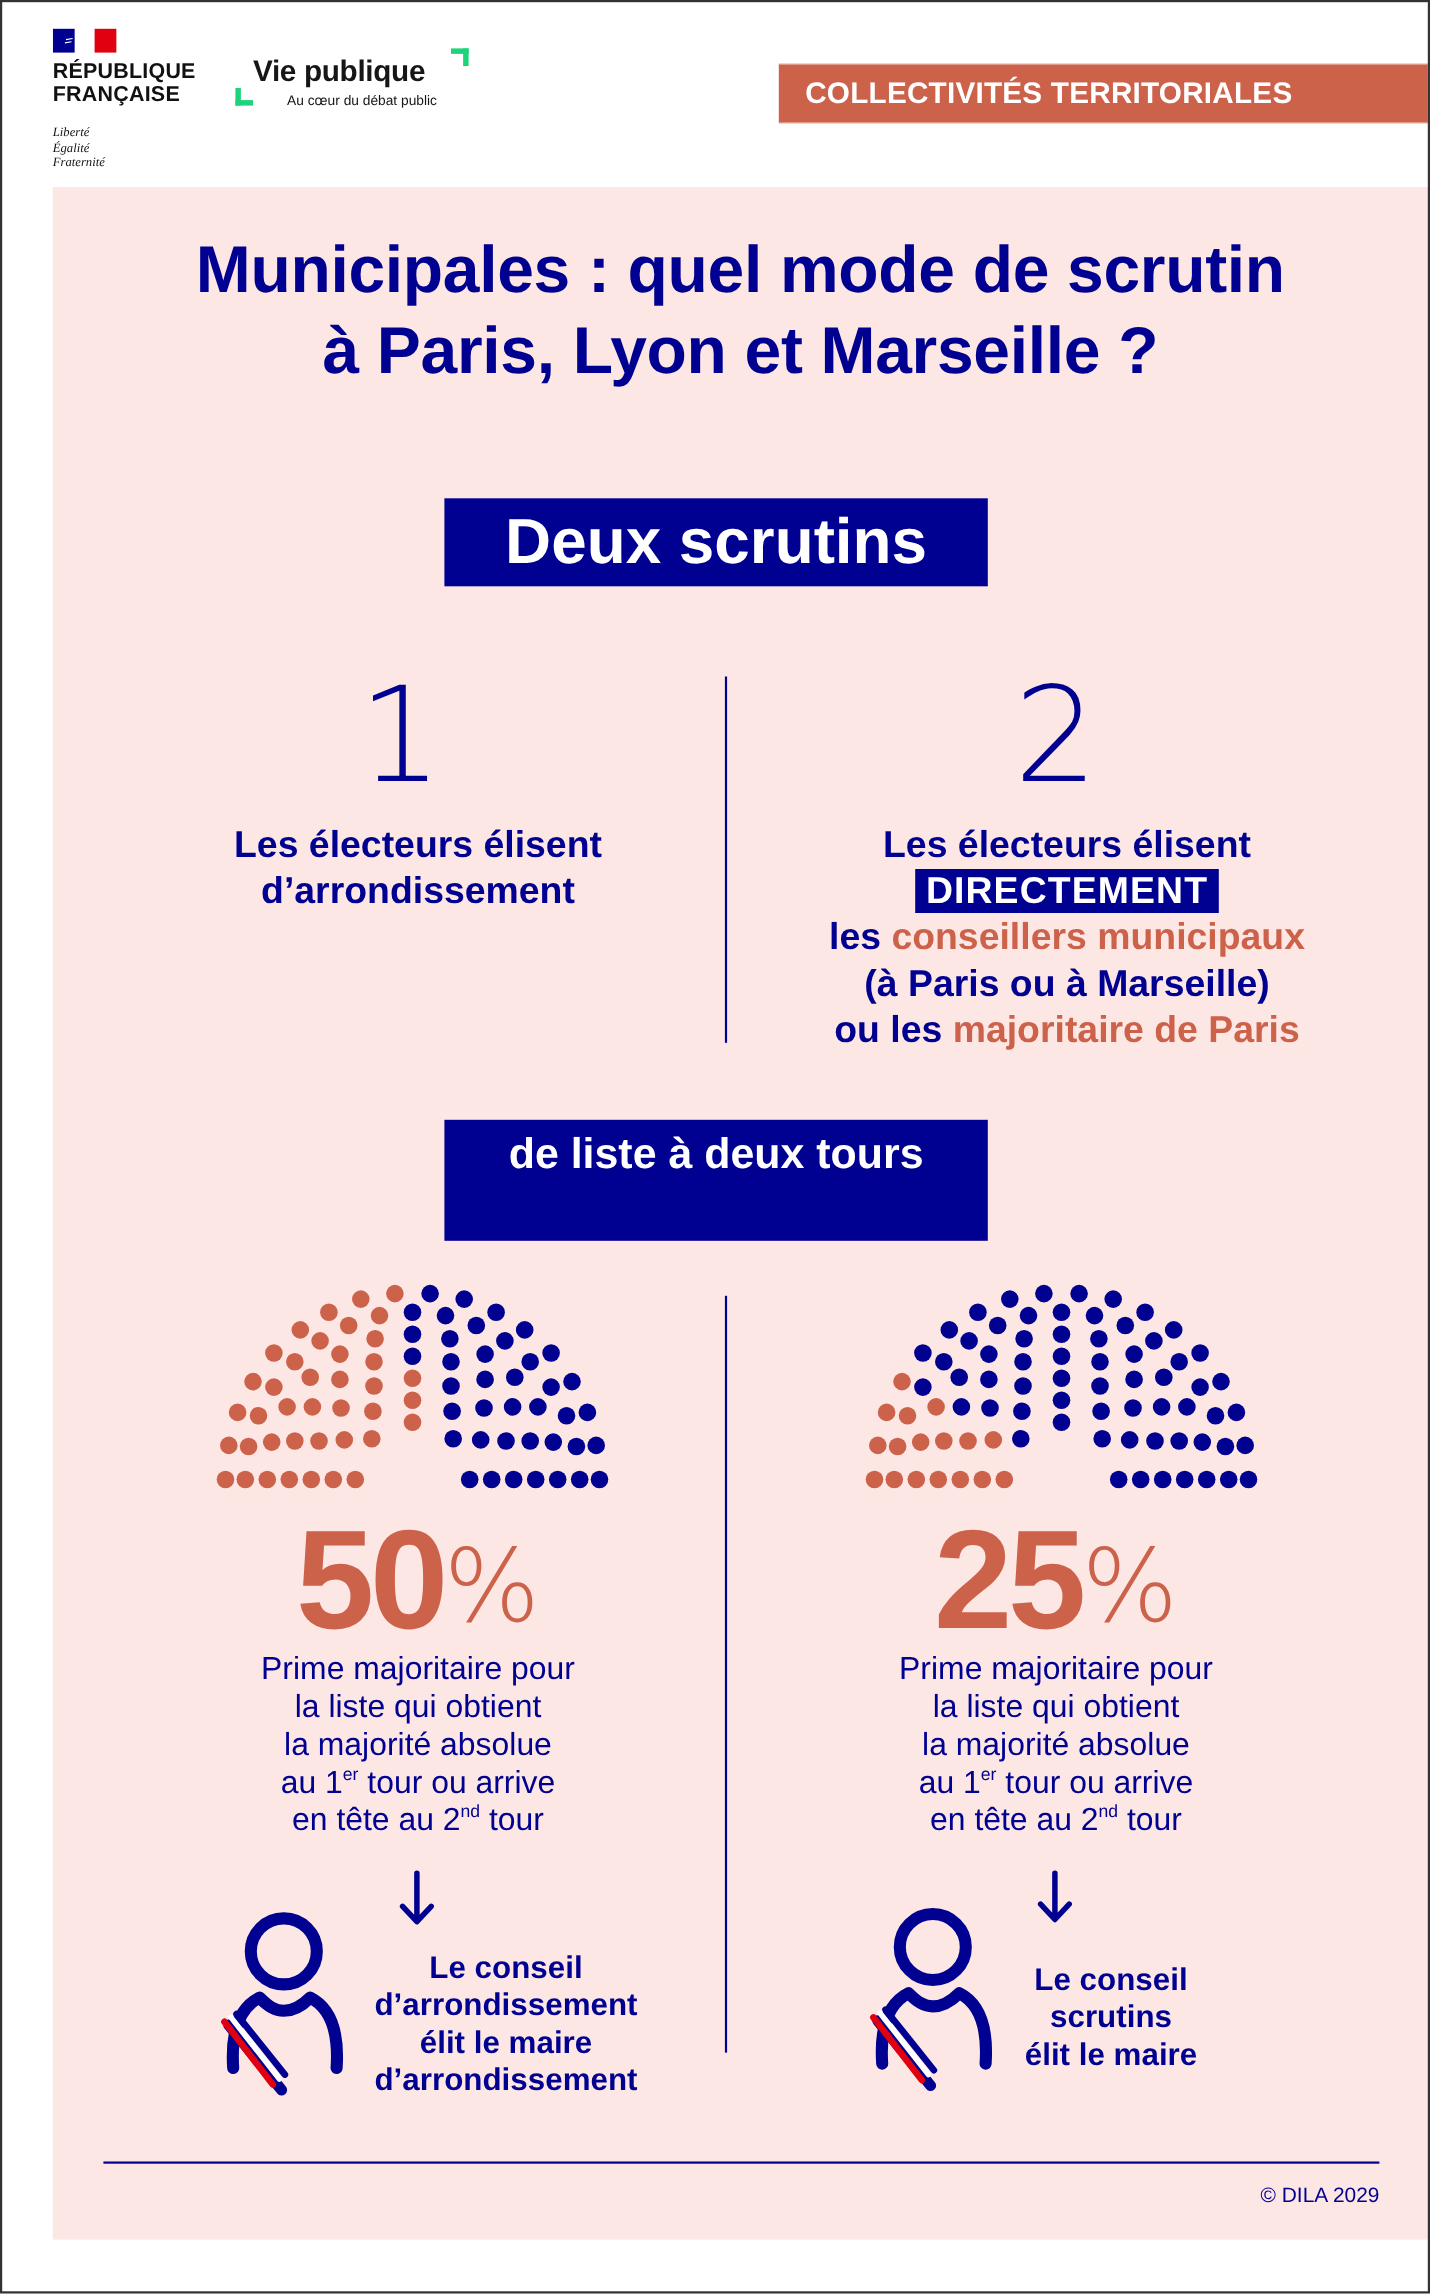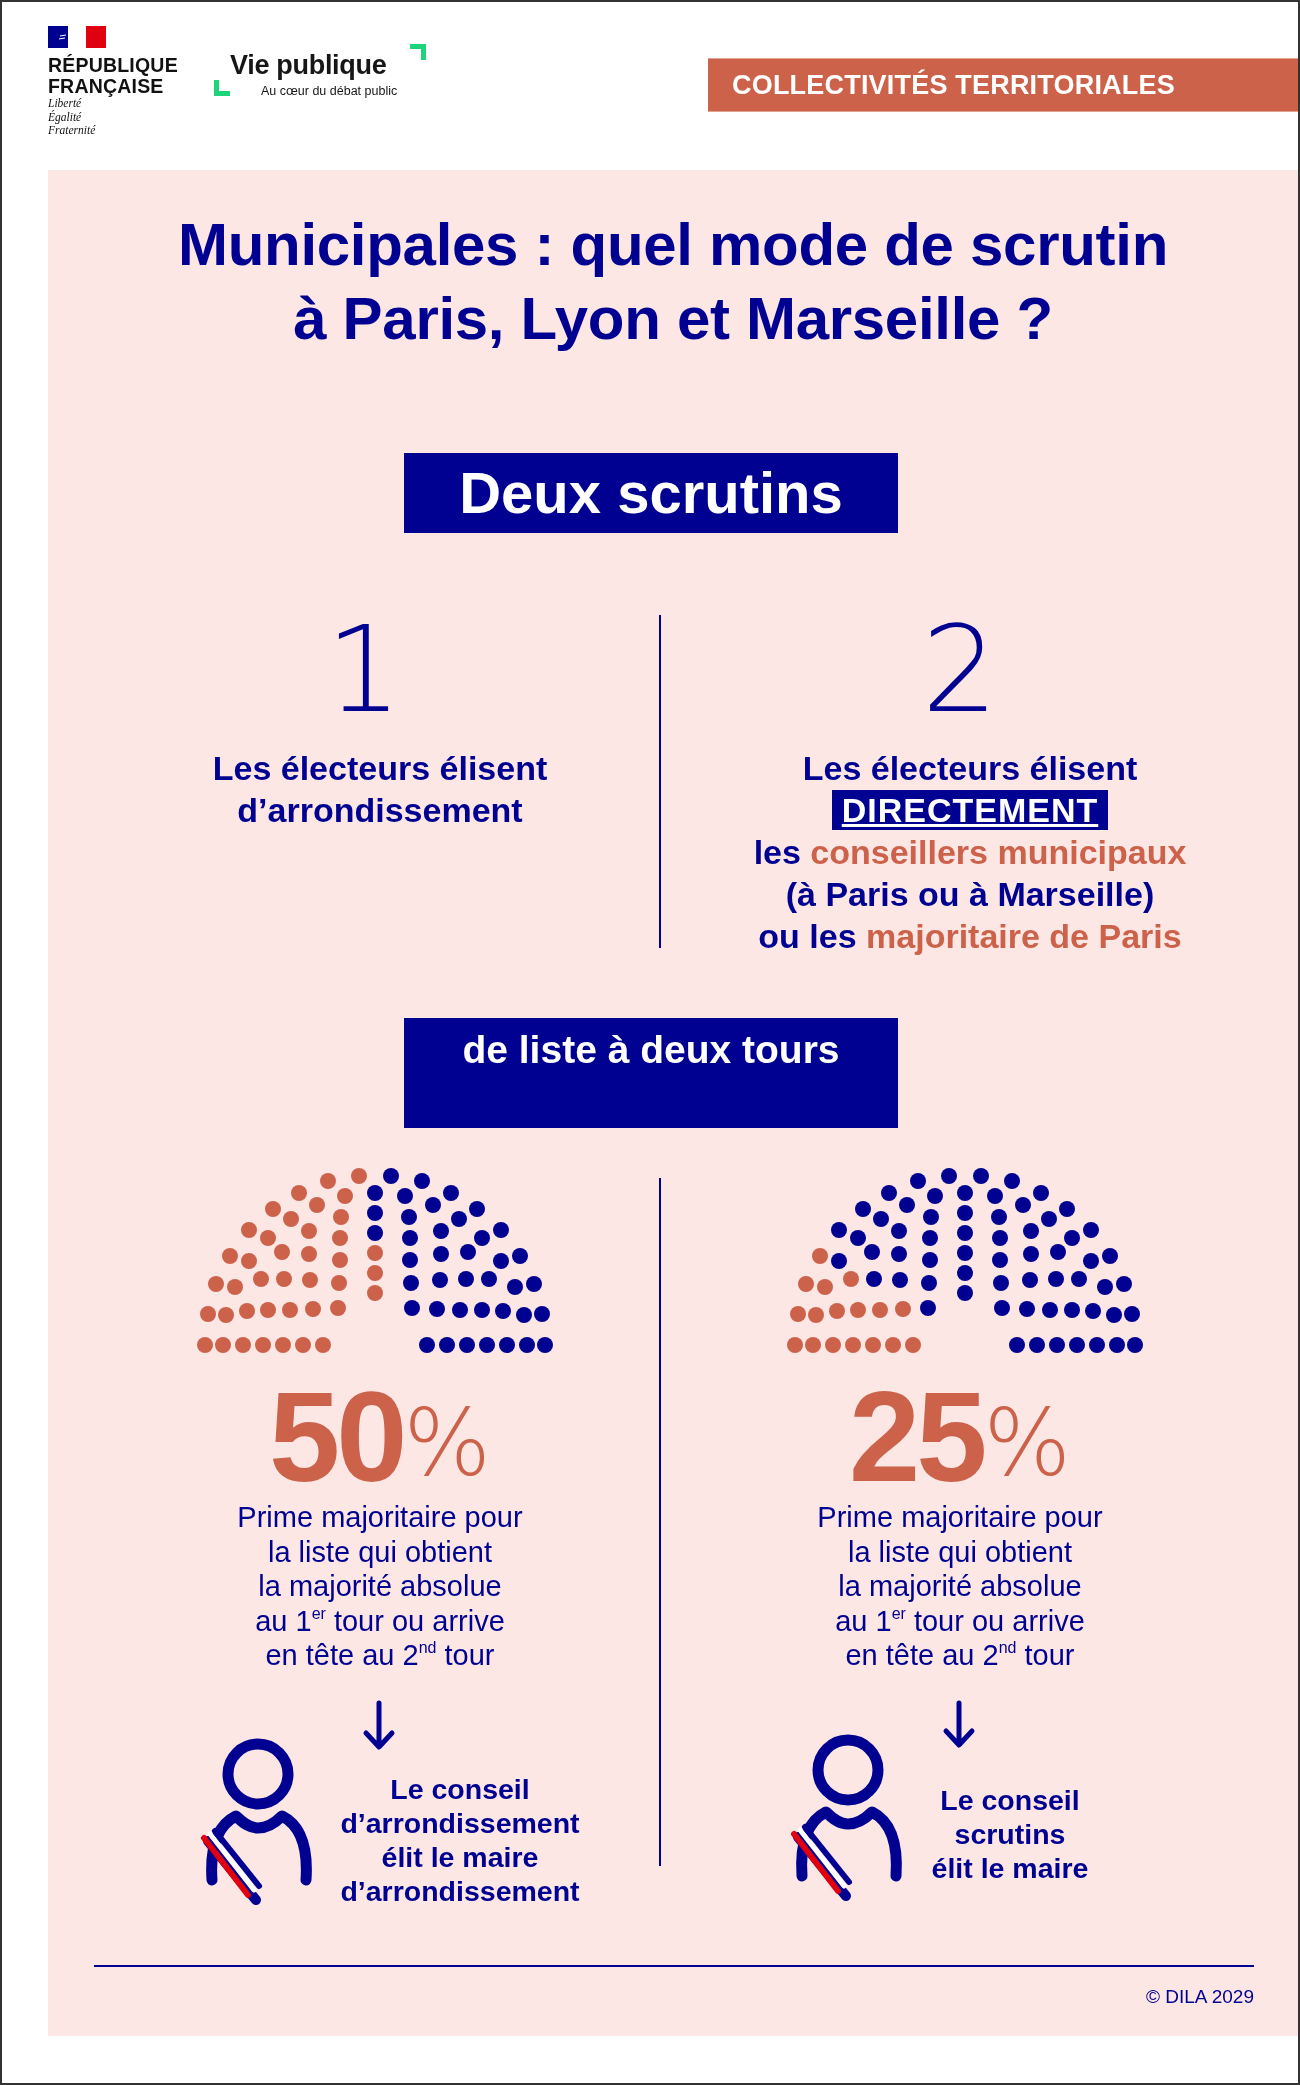--- a/index.html
+++ b/index.html
@@ -4,21 +4,21 @@
 <style>
   * { box-sizing: border-box; margin: 0; padding: 0; }
   html, body { width: 1300px; height: 2085px; background: #ffffff; }
   body { position: relative; font-family: "Liberation Sans", "DejaVu Sans", sans-serif; color: #000091; overflow: hidden; }
   .frame { position: absolute; left: 0; top: 0; width: 1300px; height: 2085px; border: 2px solid #333; pointer-events: none; }
 
   
   .rf-logo { position: absolute; left: 48px; top: 26px; }
   .rf-flag { display: block; width: 58px; height: 22px; }
   .rf-name { font-family: "Liberation Sans", sans-serif; font-weight: 700; font-size: 19.5px; line-height: 21px; color: #111; margin-top: 7px; letter-spacing: 0.2px; }
-  .rf-motto { font-family: "Liberation Serif", serif; font-style: italic; font-size: 11.5px; line-height: 13.5px; color: #111; margin-top: 0; }
+  .rf-motto { font-family: "Liberation Serif", serif; font-style: italic; font-size: 11.5px; line-height: 13.5px; color: #111; margin-top: 18px; }
   .vp-logo { position: absolute; left: 214px; top: 42px; width: 212px; height: 62px; }
   .vp-title { position: absolute; left: 16px; top: 8px; font-weight: 700; font-size: 27px; color: #161616; letter-spacing: -0.3px; line-height: 30px; }
   .vp-sub { position: absolute; left: 47px; top: 42px; font-size: 12.5px; color: #161616; line-height: 14px; }
   .vp-corner-tr { position: absolute; right: 0; top: 2px; width: 16px; height: 16px; border-top: 5px solid #1ed47a; border-right: 5px solid #1ed47a; }
   .vp-corner-bl { position: absolute; left: 0; top: 38px; width: 16px; height: 16px; border-bottom: 5px solid #1ed47a; border-left: 5px solid #1ed47a; }
   .tag-band { position: absolute; left: 708px; top: 58px; width: 590px; height: 54px; background: #cd624b; border-top: 1px solid #e2a292; border-bottom: 1px solid #e2a292; color: #ffffff; font-weight: 700; font-size: 27px; line-height: 52px; padding-left: 24px; letter-spacing: 0.2px; }
 
   
   .panel { position: absolute; left: 48px; top: 170px; width: 1250px; height: 1866px; background: #fde7e5; }
 
@@ -32,21 +32,21 @@
   .vd1 { left: 659px; top: 615px; height: 333px; }
   .vd2 { left: 659px; top: 1178px; height: 688px; }
 
   .big-num { position: absolute; font-family: "DejaVu Sans", sans-serif; font-weight: 300; font-size: 120px; line-height: 130px; color: #000091; text-align: center; width: 200px; }
   .num1 { left: 264px; top: 605px; }
   .num2 { left: 860px; top: 605px; }
 
   .col-text { position: absolute; text-align: center; font-weight: 700; font-size: 34px; line-height: 42px; color: #000091; }
   .ct1 { left: 140px; top: 747px; width: 480px; }
   .ct2 { left: 700px; top: 747px; width: 540px; }
-  .hl-dir { display: inline-block; background: #000091; color: #fff; padding: 0 10px; line-height: 40px; letter-spacing: 1px; text-decoration: underline; }
+  .hl-dir { display: inline-block; background: #000091; color: #fff; padding: 0 10px; line-height: 40px; letter-spacing: 1px; }
   .coral { color: #cd624b; }
 
   .hemicycle { position: absolute; width: 340px; height: 190px; }
   .hc1 { left: 205px; top: 1165px; }
   .hc2 { left: 795px; top: 1165px; }
   .seat { position: absolute; width: 16px; height: 16px; border-radius: 50%; }
 
   .pct { position: absolute; text-align: center; width: 360px; color: #cd624b; line-height: 130px; }
   .pct1 { left: 200px; top: 1372px; }
   .pct2 { left: 780px; top: 1372px; }

